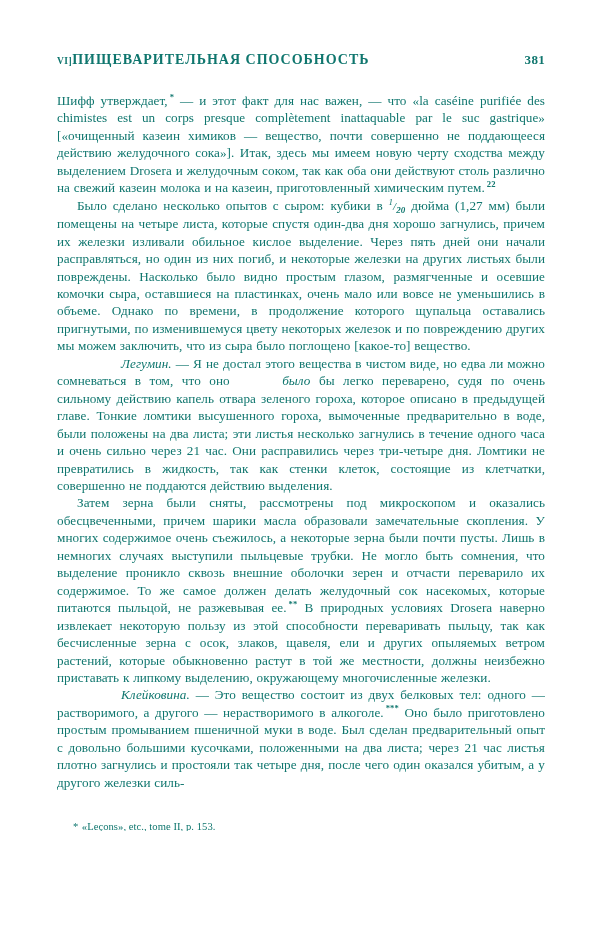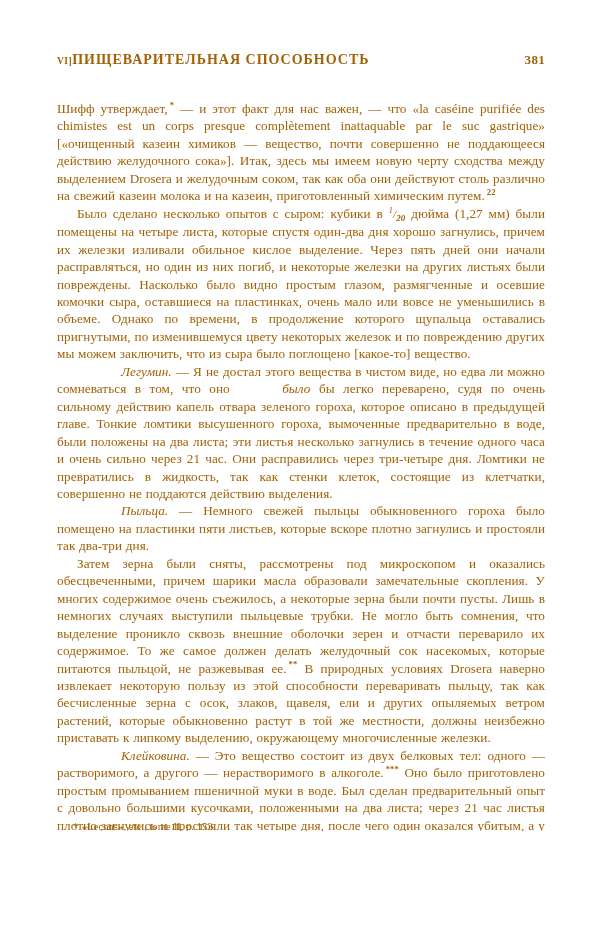--- a/index.html
+++ b/index.html
@@ -7,21 +7,21 @@
     padding: 0;
     background: #ffffff;
   }
   .page {
     position: relative;
     width: 600px;
     height: 831px;
     background: #ffffff;
     overflow: hidden;
     font-family: "Liberation Serif", "DejaVu Serif", serif;
-    color: #a16207;
+    color: #0f766e;
     box-sizing: border-box;
   }
 
   
   .runhead {
     position: absolute;
     left: 57px;
     top: 52px;
     width: 488px;
     height: 18px;
@@ -49,21 +49,21 @@
     font-size: 13px;
     letter-spacing: 0.3px;
     flex: 0 0 auto;
     text-align: right;
   }
 
   
   .textblock {
     position: absolute;
     left: 57px;
-    top: 100px;
+    top: 92px;
     width: 488px;
   }
   p.para {
     margin: 0;
     text-align: justify;
     text-justify: inter-word;
     font-size: 13.2px;
     line-height: 17.45px;
     text-indent: 20px;
     letter-spacing: 0.05px;
@@ -135,21 +135,20 @@
   <div class="runhead">
     <span class="folio-left">VI]</span>
     <span class="runtitle">ПИЩЕВАРИТЕЛЬНАЯ СПОСОБНОСТЬ</span>
     <span class="folio-right">381</span>
   </div>
 
   <div class="textblock" id="body-block">
       <p class="para first"><span>Шифф утверждает,</span><sup class="ref">*</sup><span> — и этот факт для нас важен, — что </span><span class="lat">«la caséine purifiée des chimistes est un corps presque complètement inattaquable par le suc gastrique»</span><span> [«очищенный казеин химиков — вещество, почти совершенно не поддающееся действию желудочного сока»]. Итак, здесь мы имеем новую черту сходства между выделением </span><span class="lat">Drosera</span><span> и желудочным соком, так как оба они действуют столь различно на свежий казеин молока и на казеин, приготовленный химическим путем.</span><sup class="ref">22</sup></p>
       <p class="para"><span>Было сделано несколько опытов с сыром: кубики в </span><span class="frac"><span class="num">1</span><span>/</span><span class="den">20</span></span><span> дюйма (1,27 мм) были помещены на четыре листа, которые спустя один-два дня хорошо загнулись, причем их железки изливали обильное кислое выделение. Через пять дней они начали расправляться, но один из них погиб, и некоторые железки на других листьях были повреждены. Насколько было видно простым глазом, размягченные и осевшие комочки сыра, оставшиеся на пластинках, очень мало или вовсе не уменьшились в объеме. Однако по времени, в продолжение которого щупальца оставались пригнутыми, по изменившемуся цвету некоторых железок и по повреждению других мы можем заключить, что из сыра было поглощено [какое-то] вещество.</span></p>
       <p class="para"><em class="ital">Легумин.</em><span> — Я не достал этого вещества в чистом виде, но едва ли можно сомневаться в том, что оно </span><em class="ital">было</em><span> бы легко переварено, судя по очень сильному действию капель отвара зеленого гороха, которое описано в предыдущей главе. Тонкие ломтики высушенного гороха, вымоченные предварительно в воде, были положены на два листа; эти листья несколько загнулись в течение одного часа и очень сильно через 21 час. Они расправились через три-четыре дня. Ломтики не превратились в жидкость, так как стенки клеток, состоящие из клетчатки, совершенно не поддаются действию выделения.</span></p>
-      <p class="para"><em class="ital">Пыльца.</em><span> — Немного свежей пыльцы обыкновенного гороха было помещено на пластинки пяти листьев, которые вскоре плотно загнулись и простояли так два-три дня.</span></p>
       <p class="para"><span>Затем зерна были сняты, рассмотрены под микроскопом и оказались обесцвеченными, причем шарики масла образовали замечательные скопления. У многих содержимое очень съежилось, а некоторые зерна были почти пусты. Лишь в немногих случаях выступили пыльцевые трубки. Не могло быть сомнения, что выделение проникло сквозь внешние оболочки зерен и отчасти переварило их содержимое. То же самое должен делать желудочный сок насекомых, которые питаются пыльцой, не разжевывая ее.</span><sup class="ref">**</sup><span> В природных условиях </span><span class="lat">Drosera</span><span> наверно извлекает некоторую пользу из этой способности переваривать пыльцу, так как бесчисленные зерна с осок, злаков, щавеля, ели и других опыляемых ветром растений, которые обыкновенно растут в той же местности, должны неизбежно приставать к липкому выделению, окружающему многочисленные железки.</span></p>
       <p class="para"><em class="ital">Клейковина.</em><span> — Это вещество состоит из двух белковых тел: одного — растворимого, а другого — нерастворимого в алкоголе.</span><sup class="ref">***</sup><span> Оно было приготовлено простым промыванием пшеничной муки в воде. Был сделан предварительный опыт с довольно большими кусочками, положенными на два листа; через 21 час листья плотно загнулись и простояли так четыре дня, после чего один оказался убитым, а у другого железки силь-</span></p>
     </div>
 
   <div class="footnotes" id="footnote-block">
       <p class="fn"><span class="mark">*</span><span>«Leçons», etc., tome II, p. 153.</span></p>
     </div>
 
 </div>
 

